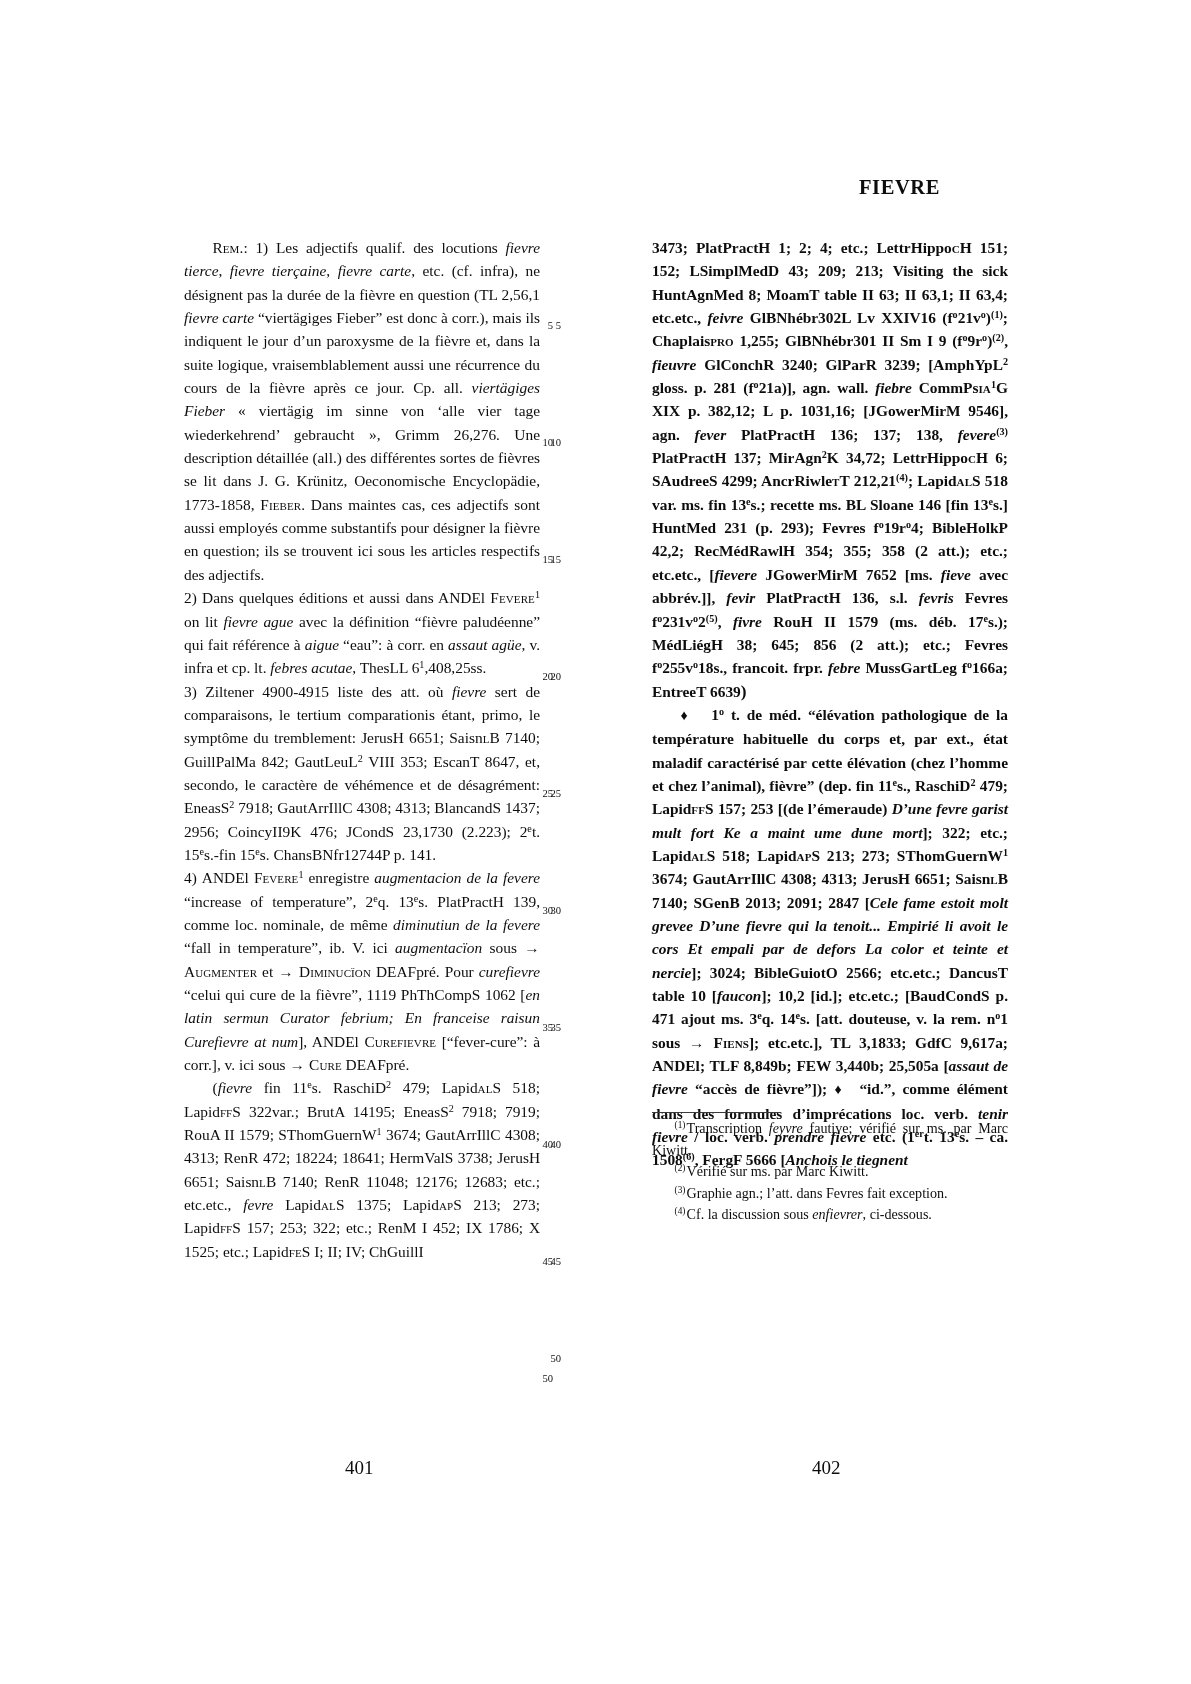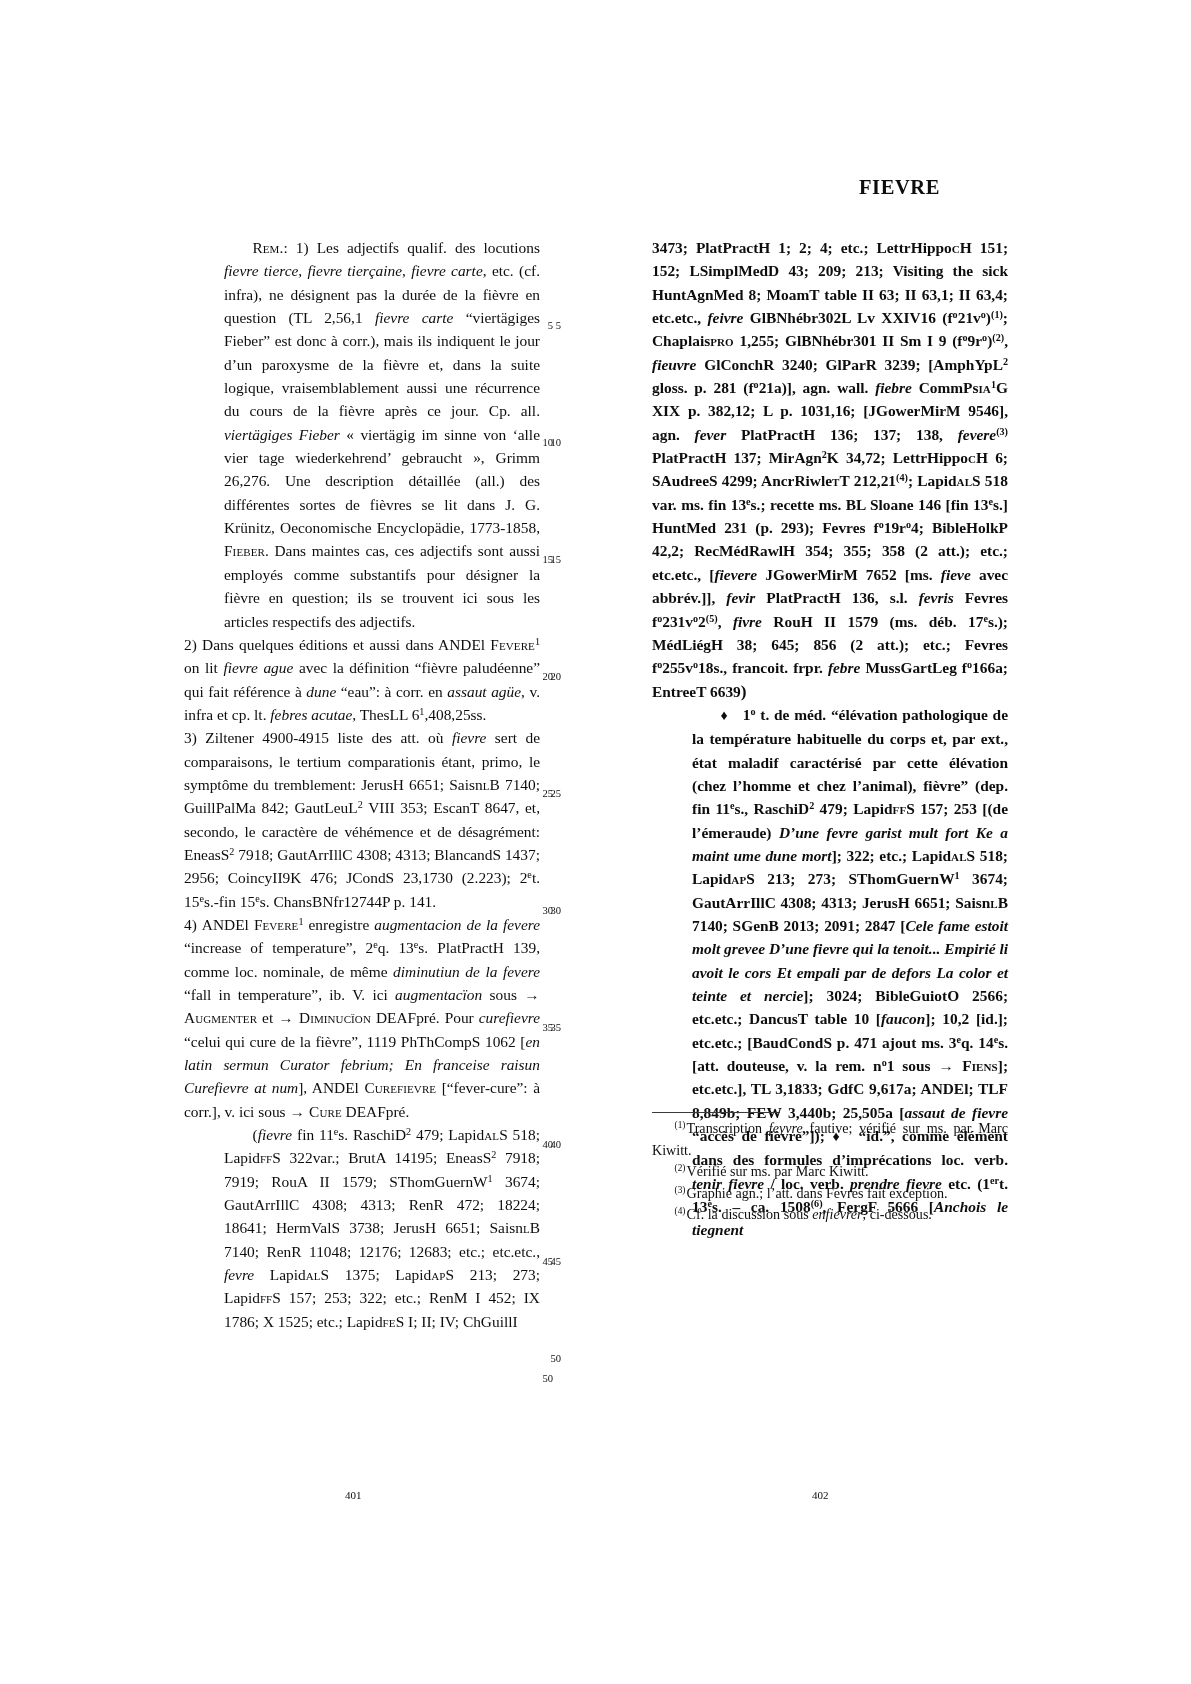--- a/index.html
+++ b/index.html
@@ -50,21 +50,21 @@
     text-justify: inter-word;
     hyphens: none;
   }
   .col-left  { left: 0; }
   .col-right { left: 468px; font-weight: bold; }
 
   .col p {
     margin: 0;
     text-indent: 0;
   }
-  .col p.indent { text-indent: 1.85em; margin-left: 40px; }
+  .col p.indent { text-indent: 1.85em; }
 
   
   i, .it { font-style: italic; }
   .sc {
     font-variant: small-caps;
     font-size: 0.995em;
     letter-spacing: 0.1px;
   }
   sup {
     font-size: 0.66em;
@@ -114,22 +114,22 @@
     border-top: 1.6px solid #3a3a3a;
   }
   .footnotes p {
     margin: 0;
     text-indent: 1.6em;
   }
 
   
   .folio {
     position: absolute;
-    bottom: 183px;
-    font-size: 11px;
+    bottom: 205px;
+    font-size: 19px;
     font-family: Liberation Serif, serif;
   }
   .folio-left  { left: 345px; }
   .folio-right { left: 812px; }
 </style>
 </head>
 <body>
 
 <div class="page">
 
@@ -147,21 +147,21 @@
     <div class="linenum left-gutter" style="top:1020px">45</div>
     <div class="linenum left-gutter" style="top:1137px">50</div>
   </div>
 
   <div class="columns">
 
     <div class="col col-left">
 
       <p class="indent"><span class="sc">Rem.</span>: 1)&nbsp;Les adjectifs qualif. des locutions <i>fievre tierce</i>, <i>fievre tierçaine</i>, <i>fievre carte</i>, etc. (cf. infra), ne désignent pas la durée de la fièvre en question (TL 2,56,1 <i>fievre carte</i> “viertägiges Fieber” est donc à corr.), mais ils indiquent le jour d’un paroxysme de la fièvre et, dans la suite logique, vraisemblablement aussi une récurrence du cours de la fièvre après ce jour. Cp. all. <i>viertägiges Fieber</i> «&nbsp;viertägig im sinne von ‘alle vier tage wiederkehrend’ gebraucht&nbsp;», Grimm 26,276. Une description détaillée (all.) des différentes sortes de fièvres se lit dans J. G. Krünitz, Oeconomische Encyclopädie, 1773-1858, <span class="sc">Fieber</span>. Dans maintes cas, ces adjectifs sont aussi employés comme substantifs pour désigner la fièvre en question; ils se trouvent ici sous les articles respectifs des adjectifs.</p>
 
-      <p>2)&nbsp;Dans quelques éditions et aussi dans ANDEl <span class="sc">Fevere</span><sup>1</sup> on lit <i>fievre ague</i> avec la définition “fièvre paludéenne” qui fait référence à <i>dune</i> “eau”: à corr. en <i>assaut agüe</i>, v. infra et cp. lt. <i>febres acutae</i>, ThesLL 6<sup>1</sup>,408,25ss.</p>
+      <p>2)&nbsp;Dans quelques éditions et aussi dans ANDEl <span class="sc">Fevere</span><sup>1</sup> on lit <i>fievre ague</i> avec la définition “fièvre paludéenne” qui fait référence à <i>aigue</i> “eau”: à corr. en <i>assaut agüe</i>, v. infra et cp. lt. <i>febres acutae</i>, ThesLL 6<sup>1</sup>,408,25ss.</p>
 
       <p>3)&nbsp;Ziltener 4900-4915 liste des att. où <i>fievre</i> sert de comparaisons, le tertium comparationis étant, primo, le symptôme du tremblement: JerusH 6651; Saisn<span class="sc">l</span>B 7140; GuillPalMa 842; GautLeuL<sup>2</sup> VIII 353; EscanT 8647, et, secondo, le caractère de véhémence et de désagrément: EneasS<sup>2</sup> 7918; GautArrIllC 4308; 4313; BlancandS 1437; 2956; CoincyII9K 476; JCondS 23,1730 (2.223); 2<span class="sup-e">e</span>t. 15<span class="sup-e">e</span>s.-fin 15<span class="sup-e">e</span>s. ChansBNfr12744P p. 141.</p>
 
       <p>4)&nbsp;ANDEl <span class="sc">Fevere</span><sup>1</sup> enregistre <i>augmentacion de la fevere</i> “increase of temperature”, 2<span class="sup-e">e</span>q. 13<span class="sup-e">e</span>s. PlatPractH 139, comme loc. nominale, de même <i>diminutiun de la fevere</i> “fall in temperature”, ib. V. ici <i>augmentacïon</i> sous <span class="arrow">→</span> <span class="sc">Augmenter</span> et <span class="arrow">→</span> <span class="sc">Diminucïon</span> DEAFpré. Pour <i>curefievre</i> “celui qui cure de la fièvre”, 1119 PhThCompS 1062 [<i>en latin sermun Curator febrium; En franceise raisun Curefievre at num</i>], ANDEl <span class="sc">Curefievre</span> [“fever-cure”: à corr.], v. ici sous <span class="arrow">→</span> <span class="sc">Cure</span> DEAFpré.</p>
 
 
       <p class="indent">(<i>fievre</i> fin 11<span class="sup-e">e</span>s. RaschiD<sup>2</sup> 479; Lapid<span class="sc">al</span>S 518; Lapid<span class="sc">ff</span>S 322var.; BrutA 14195; EneasS<sup>2</sup> 7918; 7919; RouA II 1579; SThomGuernW<sup>1</sup> 3674; GautArrIllC 4308; 4313; RenR 472; 18224; 18641; HermValS 3738; JerusH 6651; Saisn<span class="sc">l</span>B 7140; RenR 11048; 12176; 12683; etc.; etc.etc., <i>fevre</i> Lapid<span class="sc">al</span>S 1375; Lapid<span class="sc">ap</span>S 213; 273; Lapid<span class="sc">ff</span>S 157; 253; 322; etc.; RenM I 452; IX 1786; X 1525; etc.; Lapid<span class="sc">fe</span>S I; II; IV; ChGuillI</p>
 
     </div>
 

